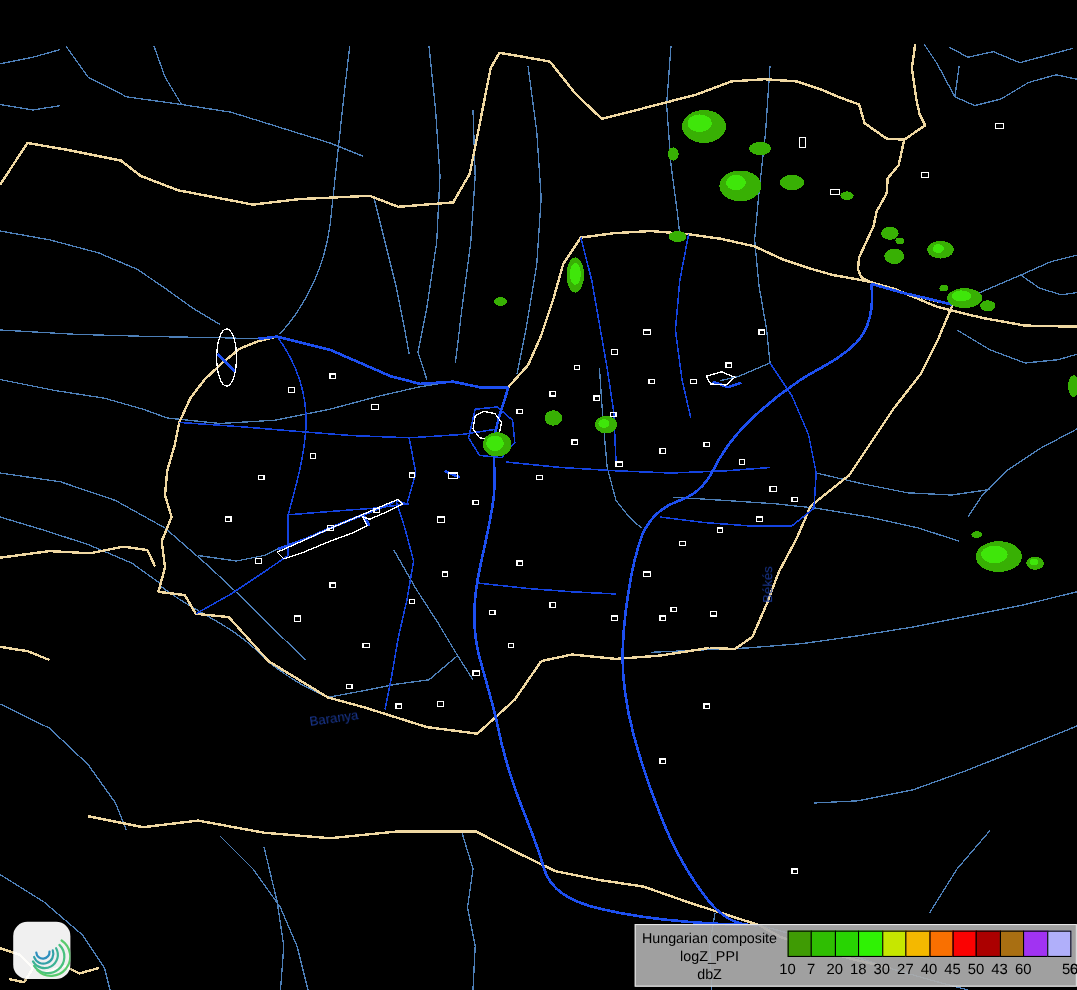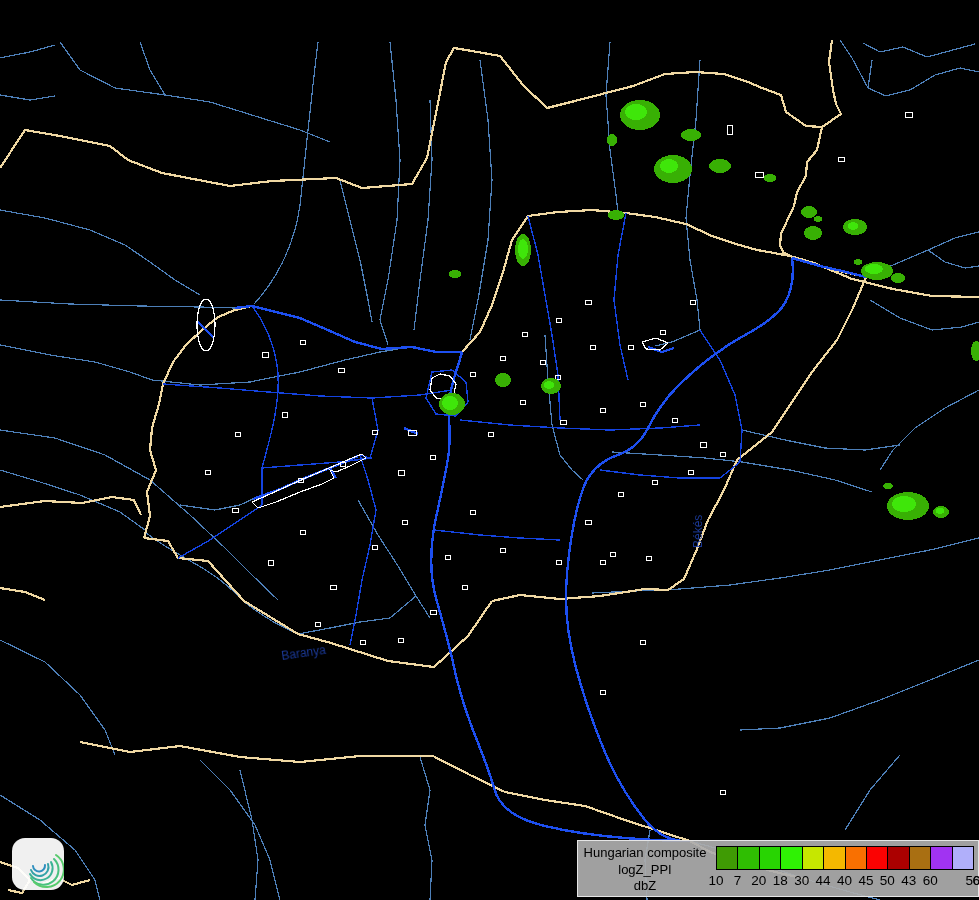--- a/index.html
+++ b/index.html
@@ -267,21 +267,21 @@
           <div class="lbox" style="background: rgb(169, 111, 18);"></div>
           <div class="lbox" style="background: rgb(161, 51, 242);"></div>
           <div class="lbox" style="background: rgb(176, 175, 250);"></div>
         </div>
       <div class="ticks" id="legend-ticks">
           <span style="left: 0px;">10</span>
           <span style="left: 21.4167px;">7</span>
           <span style="left: 42.8333px;">20</span>
           <span style="left: 64.25px;">18</span>
           <span style="left: 85.6667px;">30</span>
-          <span style="left: 107.083px;">44</span>
+          <span style="left: 107.083px;">27</span>
           <span style="left: 128.5px;">40</span>
           <span style="left: 149.917px;">45</span>
           <span style="left: 171.333px;">50</span>
           <span style="left: 192.75px;">43</span>
           <span style="left: 214.167px;">60</span>
           <span style="left: 231px; margin-left: 33px;">65</span>
           <span style="left: 257px;">50</span>
         </div>
     </div>
   </div>

